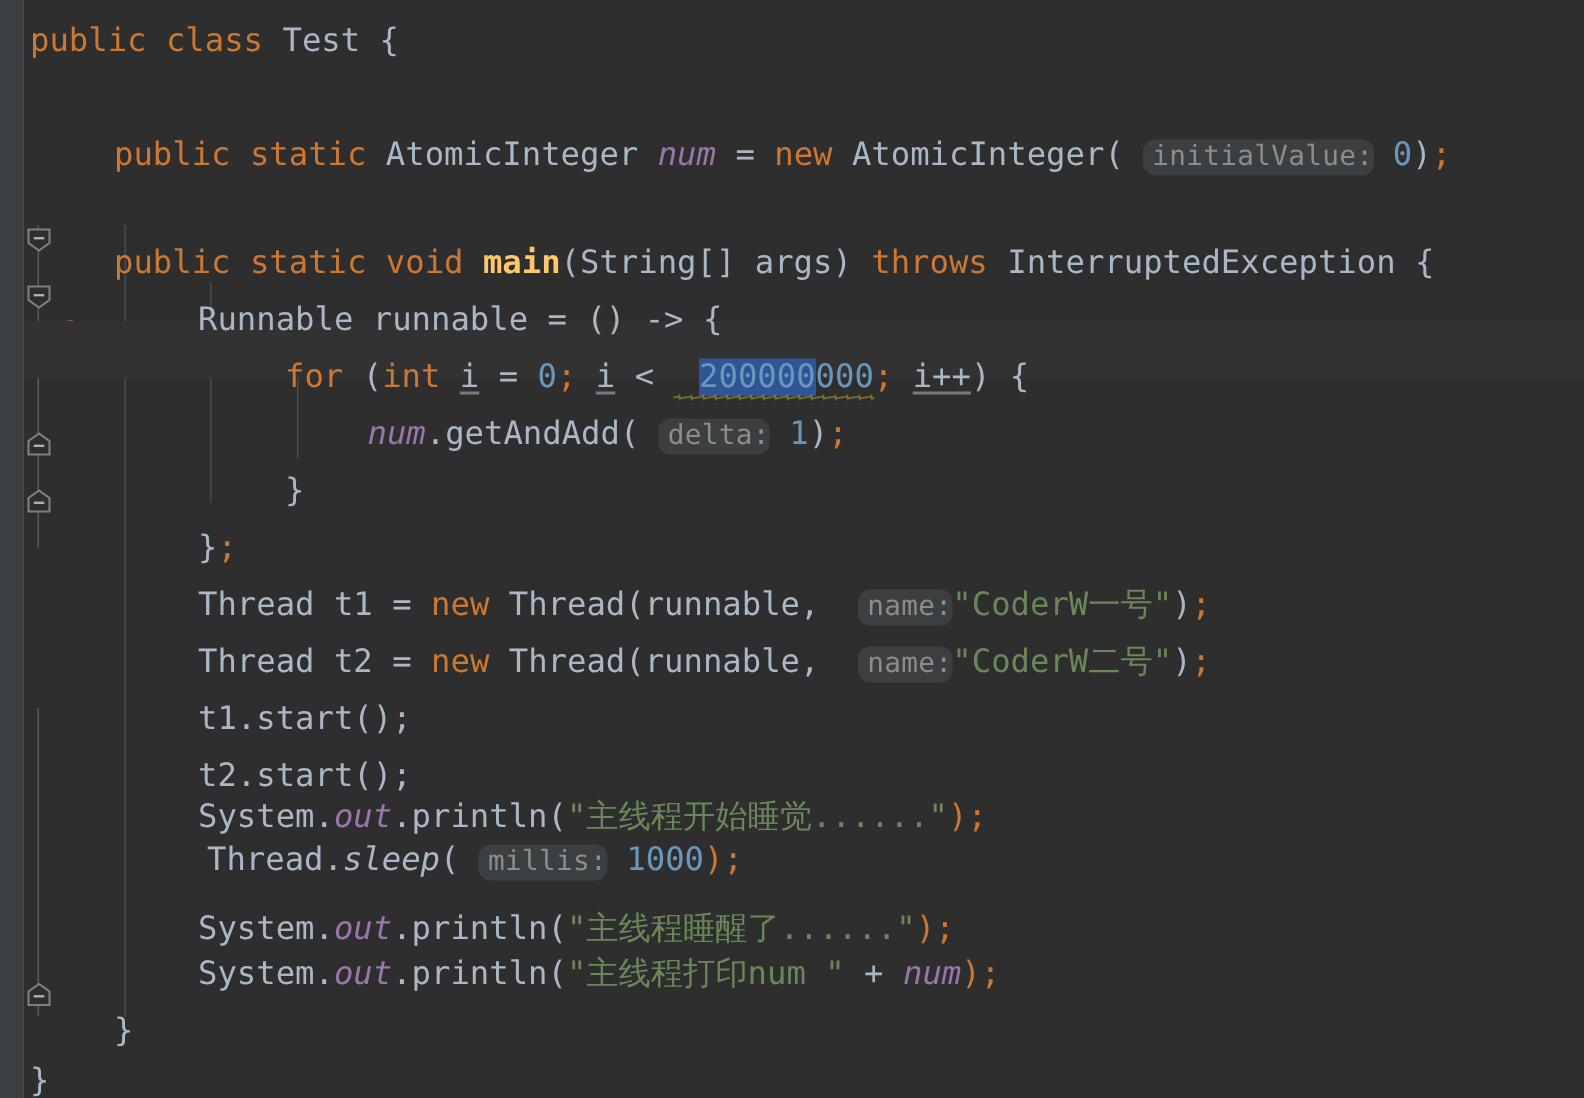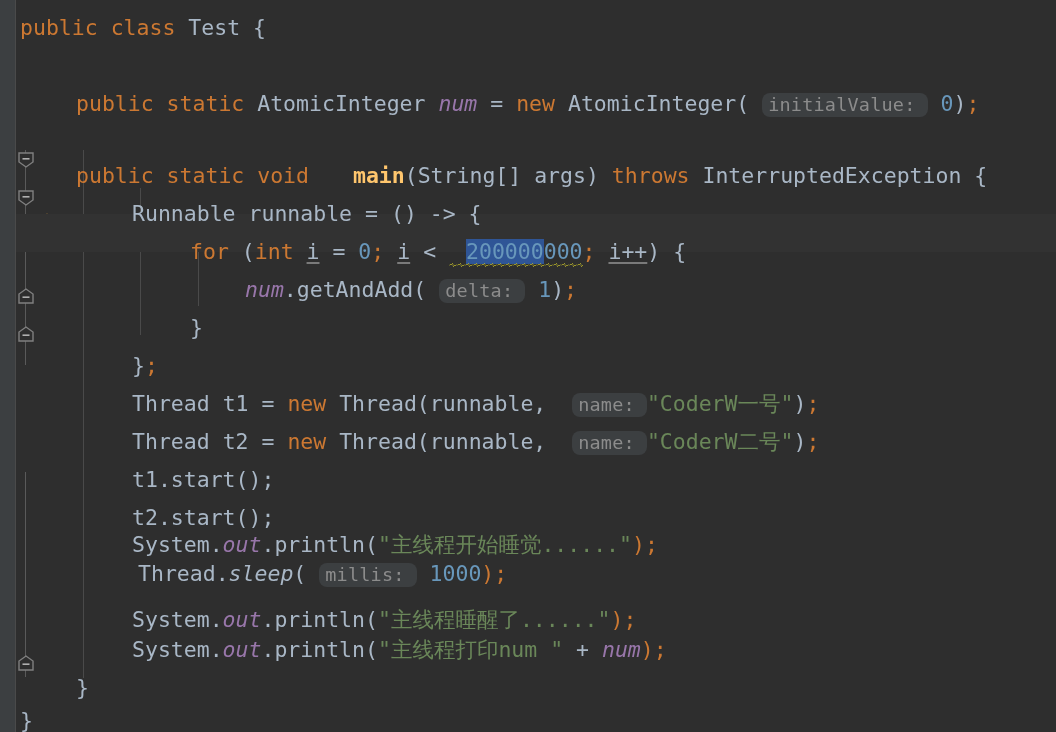--- a/index.html
+++ b/index.html
@@ -91,33 +91,33 @@
     width: 1px;
     background: #4a4a4a;
     z-index: 0;
   }
 
   
   .kw   { color: #cc7832; }              
   .def  { color: #a9b7c6; }              
   .typ  { color: #a9b7c6; }              
   .fld  { color: #9876aa; font-style: italic; }  
-  .mth  { color: #ffc66d; font-weight: bold; margin-left: 31px; }   
+  .mth  { color: #ffc66d; font-weight: bold; }   
   .stat { color: #a9b7c6; font-style: italic; }  
   .num  { color: #6897bb; }              
   .str  { color: #6a8759; }              
   .semi { color: #cc7832; }              
   .loc  { color: #a9b7c6; text-decoration: underline; text-decoration-color:#7a7a7a; text-underline-offset: 3px; }
 
   
   .hint {
     color: #8c8c8c;
     background: #3c3f41;
     border-radius: 8px;
-    padding: 1px 12px 2px 6px;
+    padding: 1px 0 2px 6px;
     font-size: 18.5px;
     letter-spacing: 0.2px;
   }
 
   
   .sel {
     background: #2f5596;
     color: #6897bb;
   }
   

